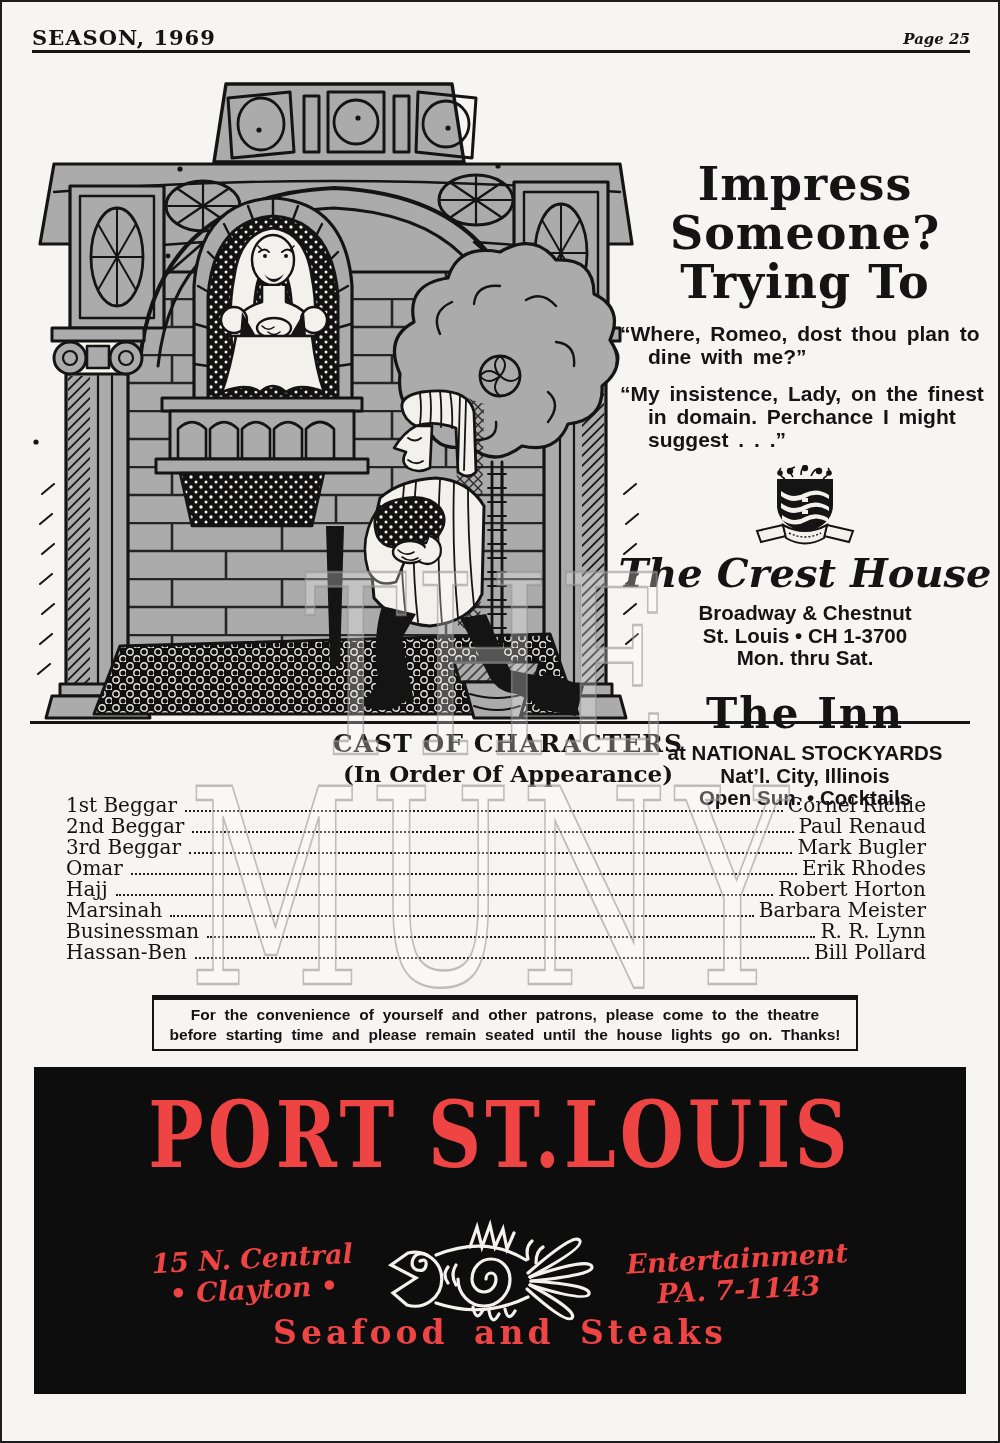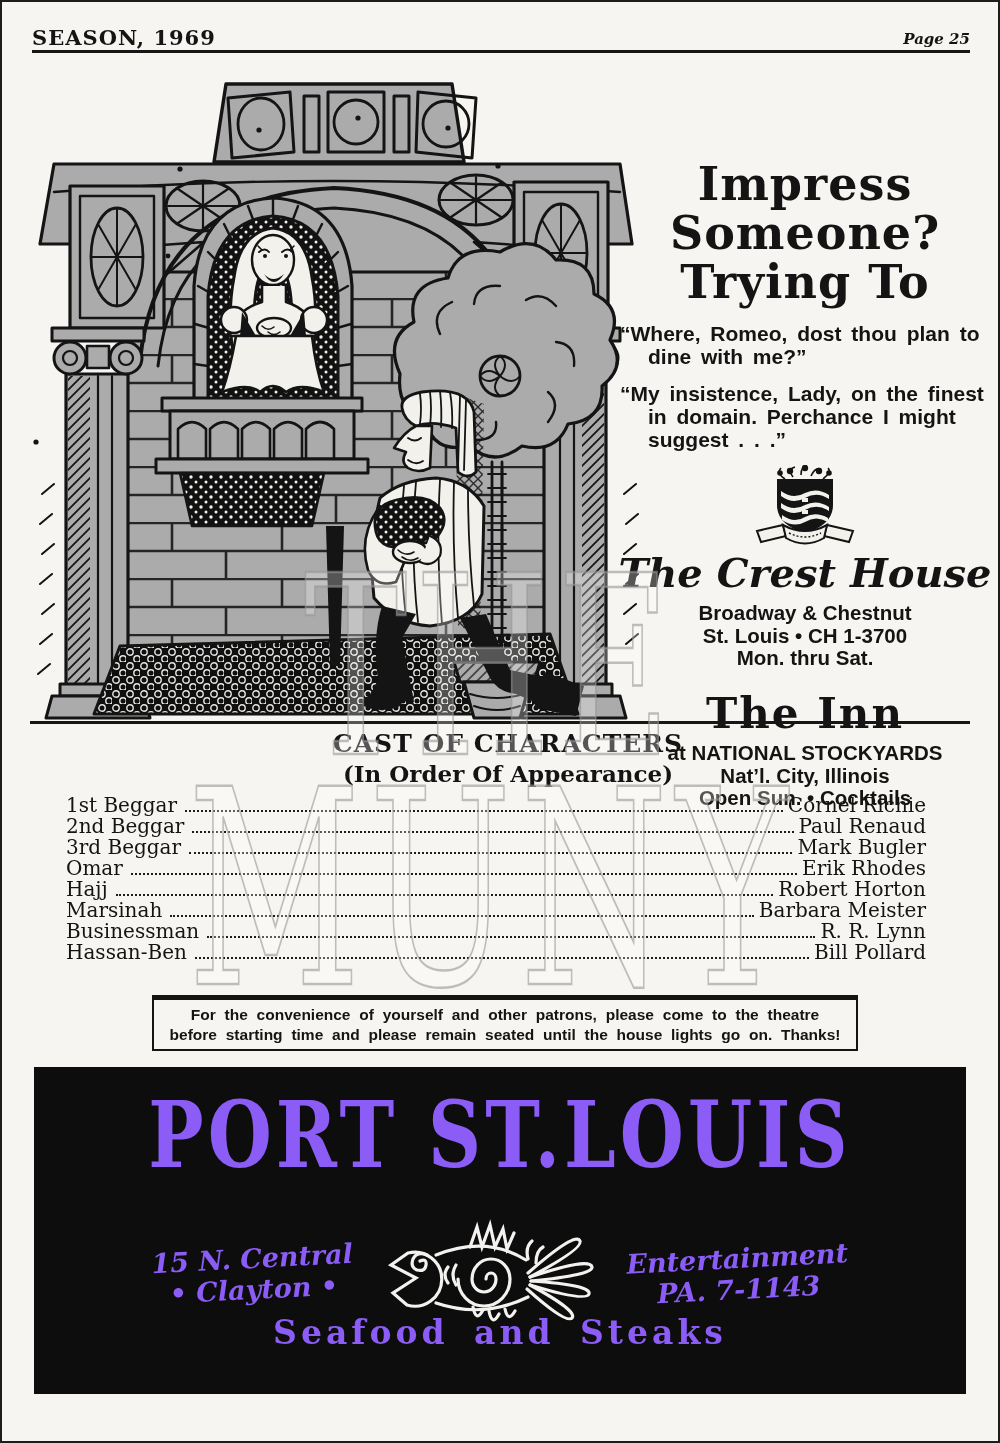--- a/index.html
+++ b/index.html
@@ -34,21 +34,21 @@
   .clist{margin:8px 60px 0 36px;font-size:20px;}
   .crow{display:flex;align-items:baseline;line-height:20.9px;}
   .crow .lead{flex:1;border-bottom:2.5px dotted #1c1c1c;margin:0 5px 4px 8px;}
   .crow .role,.crow .actor{white-space:nowrap;}
   .continued{text-align:right;margin:6px 96px 0 0;font-size:20px;font-weight:bold;font-style:italic;}
   
   .notice{position:absolute;left:150px;top:993px;width:702px;height:49px;border:2.5px solid #141414;border-top-width:5px;
           display:flex;flex-direction:column;justify-content:center;text-align:center;
           font-family:"Liberation Sans",sans-serif;font-weight:bold;font-size:15.5px;line-height:19.5px;word-spacing:4.5px;}
   
-  .portad{position:absolute;left:32px;top:1065px;width:932px;height:327px;background:#0d0d0d;color:#8b5cf6;}
+  .portad{position:absolute;left:32px;top:1065px;width:932px;height:327px;background:#0d0d0d;color:#ef4444;}
   .pt{position:absolute;top:22px;left:0;right:0;text-align:center;font-size:92px;font-weight:bold;
       letter-spacing:5px;transform:scaleX(.8);line-height:1;}
   .prow{position:absolute;top:148px;left:0;right:0;display:flex;align-items:center;justify-content:center;}
   .pscript{font-size:27px;font-style:italic;font-weight:bold;line-height:31px;text-align:center;transform:rotate(-3deg);}
   .pleft{width:250px;} .pright{width:270px;}
   .ptag{position:absolute;top:246px;left:0;right:0;text-align:center;font-size:33px;font-weight:bold;
         letter-spacing:4px;word-spacing:10px;}
   
   .wm{position:absolute;z-index:40;pointer-events:none;font-family:"DejaVu Serif",serif;
       color:rgba(255,255,255,0.28);-webkit-text-stroke:2.5px rgba(150,150,150,0.6);

